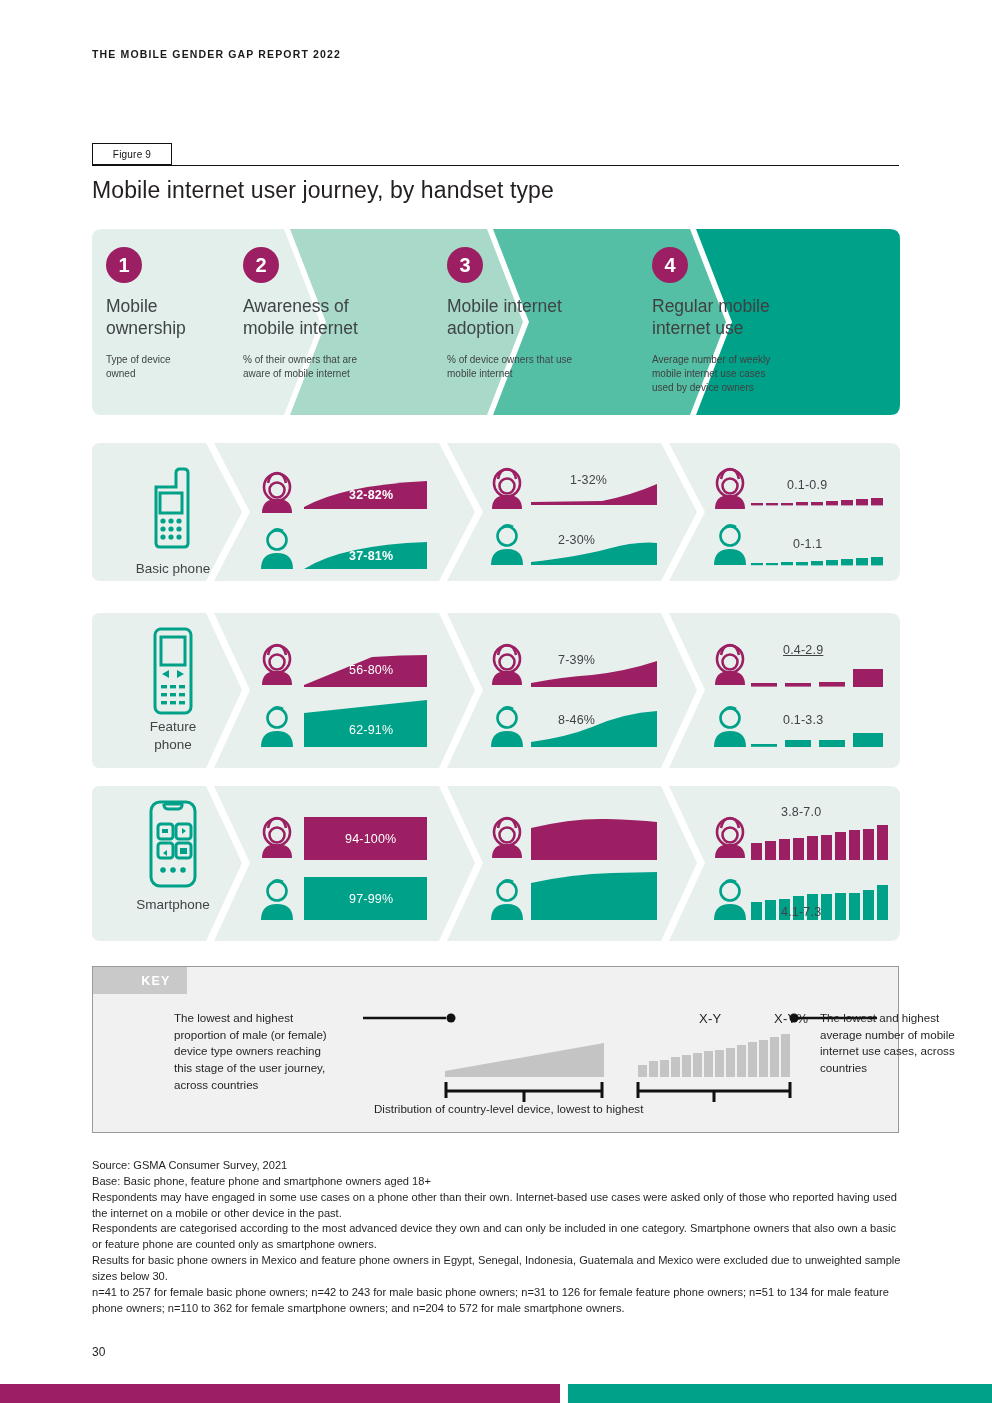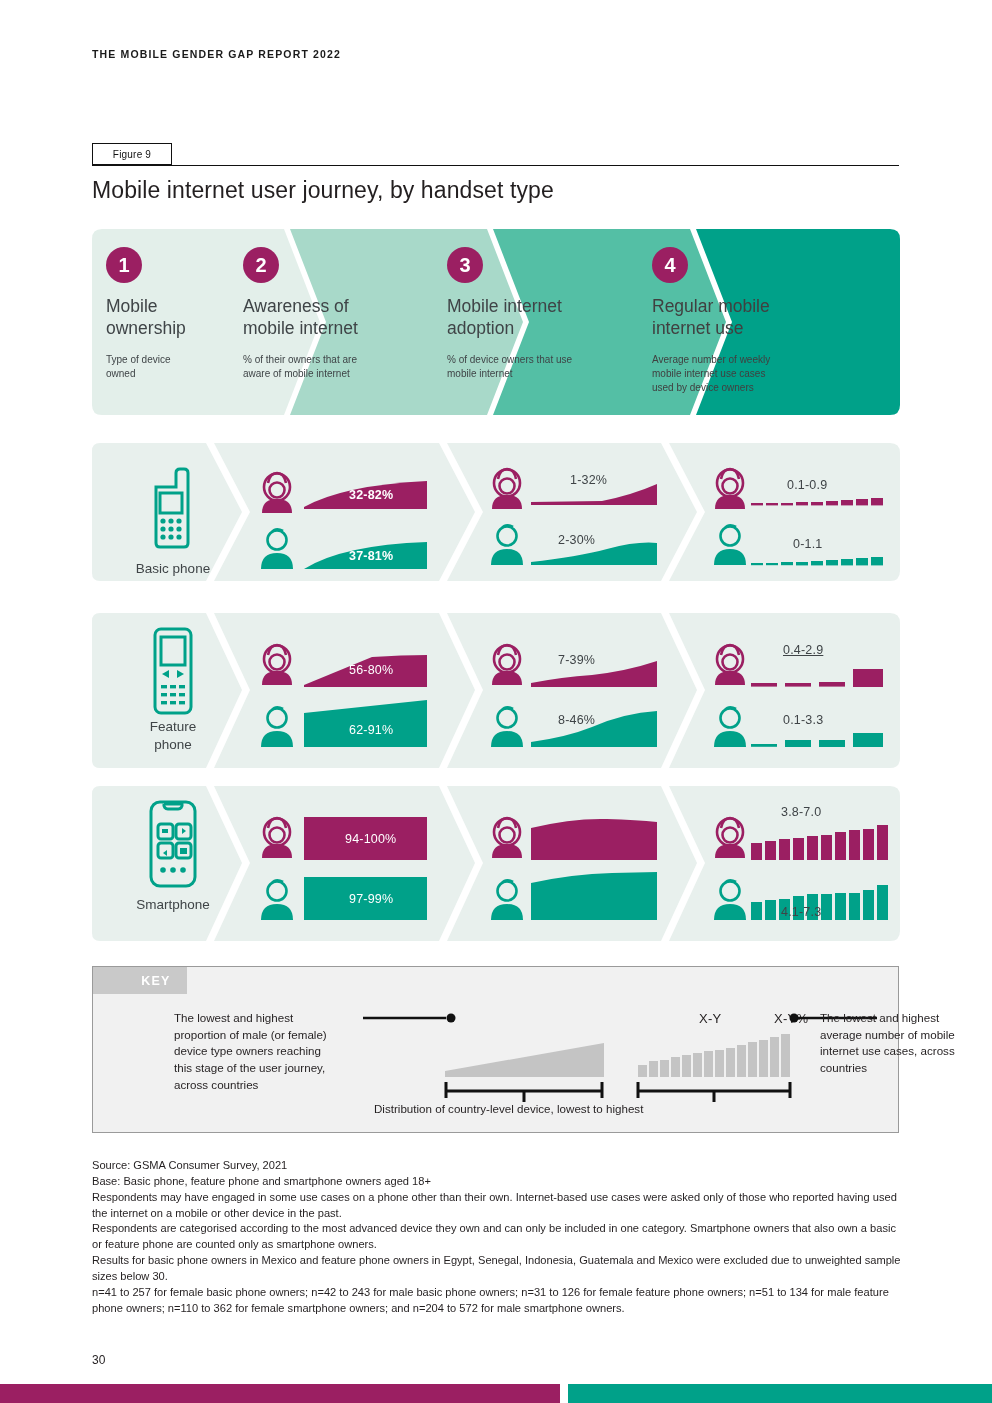--- a/index.html
+++ b/index.html
@@ -88,21 +88,21 @@
   .keyval{position:absolute;font-size:13px;color:#231f20;letter-spacing:.3px;}
 
   
   .notes{
     position:absolute;left:92px;top:1158px;width:812px;
     font-size:11.1px;line-height:1.43;color:#231f20;
   }
   .notes p{margin:0;}
 
   
-  .pagenum{position:absolute;left:92px;top:1345px;font-size:12px;color:#231f20;margin-top:8px;}
+  .pagenum{position:absolute;left:92px;top:1345px;font-size:12px;color:#231f20;}
   .footbar{position:absolute;left:0;bottom:0;height:19px;}
   .footbar.left{left:0;width:560px;background:#9b1f62;}
   .footbar.right{left:568px;width:424px;background:#00a189;}
 </style>
 </head>
 <body>
 
 <div class="page">
 
   <div class="runhead">THE MOBILE GENDER GAP REPORT 2022</div>

